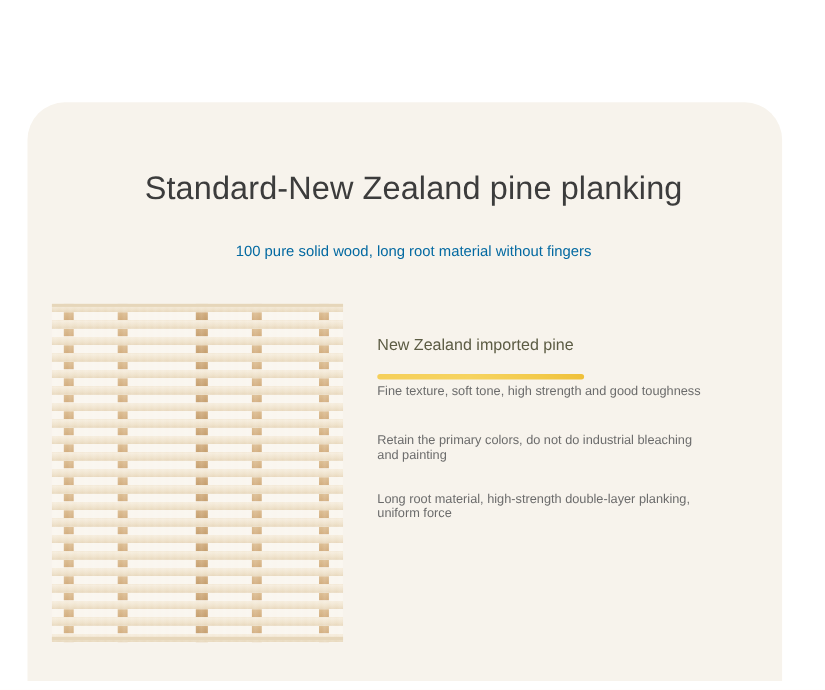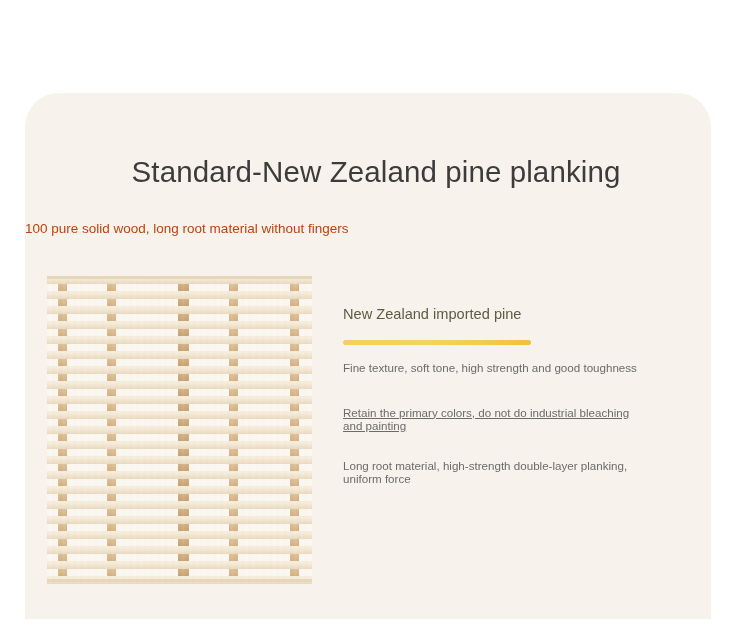--- a/index.html
+++ b/index.html
@@ -40,24 +40,24 @@
     font-weight: 400;
     color: #3c3c3c;
     letter-spacing: 0.1px;
     white-space: nowrap;
   }
   #page-subtitle {
     position: absolute;
     left: 0;
     top: 128px;
     width: 702px;
-    text-align: left;
+    text-align: center;
     font-size: 13.5px;
     font-weight: 400;
-    color: #c2410c;
+    color: #0369a1;
     white-space: nowrap;
   }
 
   
   #slat-panel {
     position: absolute;
     left: 22px;
     top: 183px;
     width: 265px;
     height: 308px;
@@ -175,22 +175,22 @@
   .u3 { width: 240px; }
 
   .feature-body {
     font-size: 11.6px;
     font-weight: 400;
     color: #6b6b6b;
     line-height: 13.5px;
     margin: 0;
     white-space: pre-line;
   }
-  .feature-block.b1 .feature-body { margin-top: 12px; }
-  .feature-block.b2 .feature-body { margin-top: 21px; text-decoration: underline; }
+  .feature-block.b1 .feature-body { }
+  .feature-block.b2 .feature-body { margin-top: 21px; }
   .feature-block.b3 .feature-body { margin-top: 12px; }
 
   .feature-block.b1 { margin-bottom: 31px; }
   .feature-block.b2 { margin-bottom: 26px; }
 </style>
 </head>
 <body>
 
 <div id="product-card">
 

